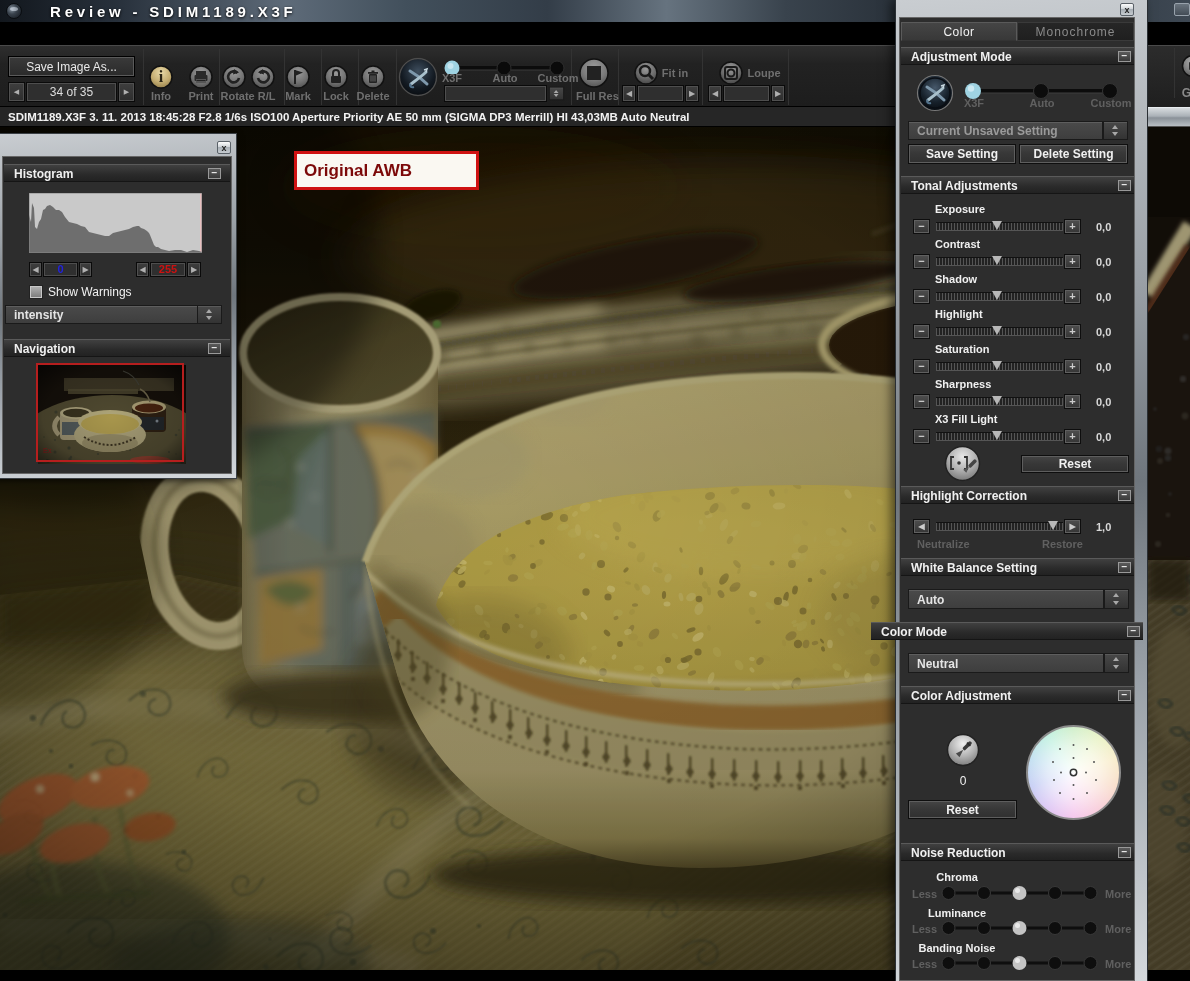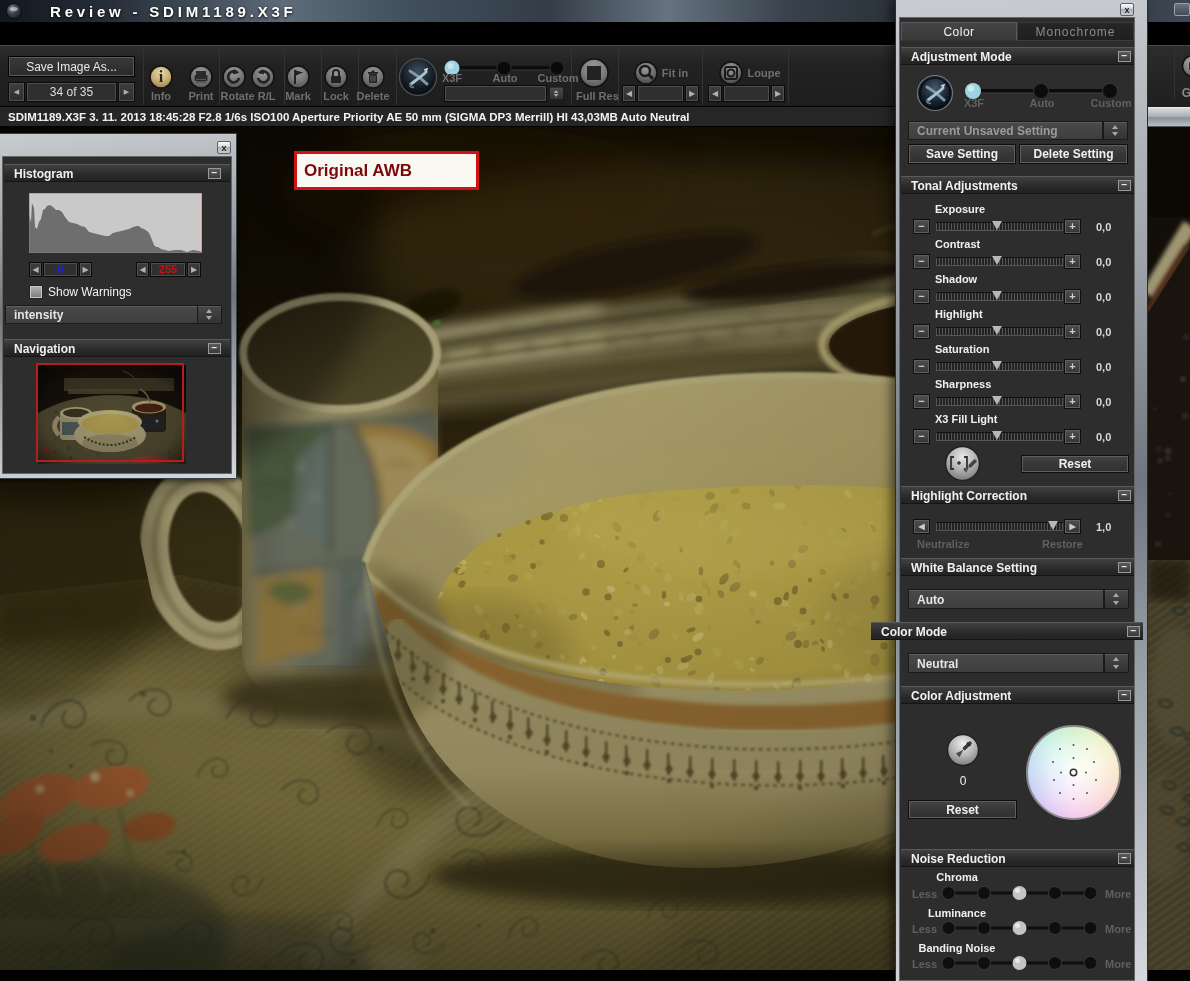--- a/index.html
+++ b/index.html
@@ -1532,21 +1532,21 @@
 <circle cx="61" cy="68" r="1"></circle>
           <circle cx="47.5" cy="60" r="1"></circle>
           <circle cx="47.5" cy="74" r="1"></circle>
 <circle cx="34" cy="68" r="1"></circle>
           <circle cx="28" cy="55" r="1"></circle>
           <circle cx="35" cy="47.5" r="1"></circle>
 <circle cx="27" cy="37" r="1"></circle>
           <circle cx="34" cy="24" r="1"></circle>
         </g>
 </svg>
-<div class="phead" style="left:901px;top:843px;width:233px;margin-top:6px;">
+<div class="phead" style="left:901px;top:843px;width:233px;">
         <span>Noise Reduction</span>
         <div class="minus" style="right:3px">−</div>
       </div>
 <div class="slbl" style="left:877px;top:871px;width:160px;text-align:center;">Chroma</div>
 <div class="glbl" style="left:912px;top:888px;">Less</div>
 <div class="glbl" style="left:1105px;top:888px;">More</div>
 <svg class="abs" style="left:940px;top:885px" width="160" height="16">
 <line x1="8" y1="8" x2="151" y2="8" stroke="#0e0e0e" stroke-width="3"></line>
         <circle cx="8.5" cy="8" r="6.5" fill="#0e0e0e" stroke="#383838"></circle>
         <circle cx="44.0" cy="8" r="6.5" fill="#0e0e0e" stroke="#383838"></circle>

